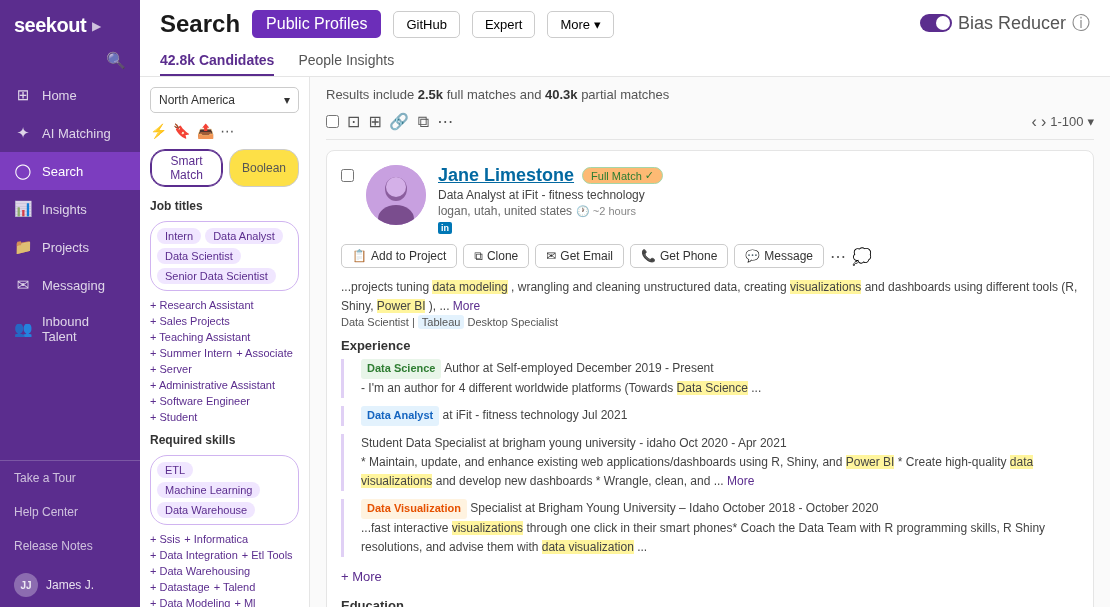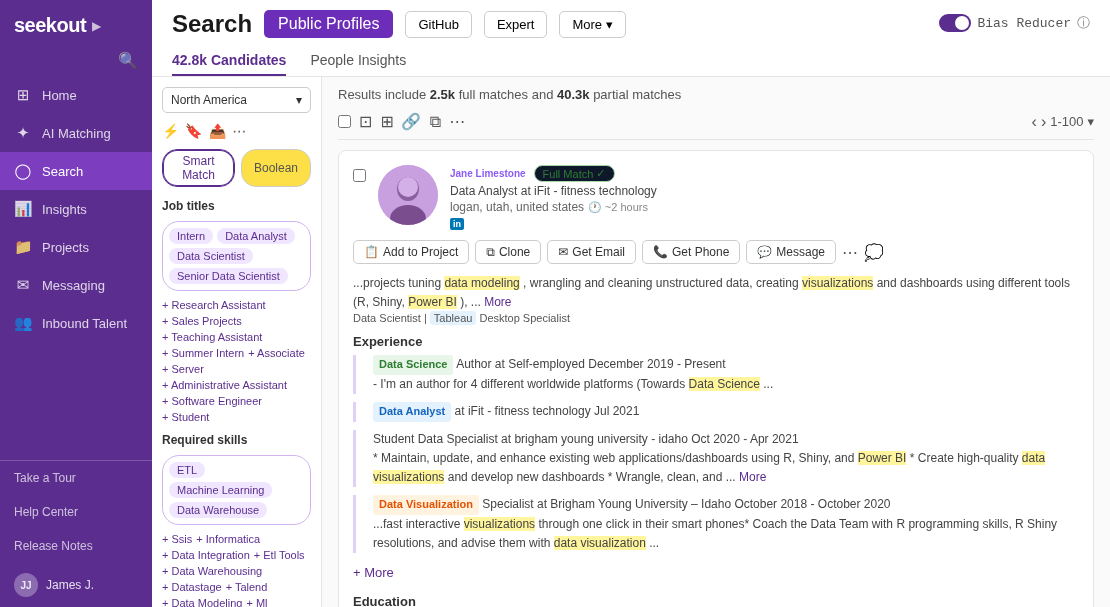--- a/index.html
+++ b/index.html
@@ -1,19 +1,19 @@
 <!DOCTYPE html>
 <html><head>
   <meta charset="utf-8">
   <style>
     * { box-sizing: border-box; margin: 0; padding: 0; }
     body { font-family: -apple-system, BlinkMacSystemFont, 'Segoe UI', sans-serif; font-size: 13px; background: #f5f5f5; color: #333; display: flex; height: 607px; overflow: hidden; }
 
     
-    .sidebar { width: 152px; background: #5b2d8e; display: flex; flex-direction: column; height: 100%; color: white; flex-shrink: 0; }
+    .sidebar { width: 140px; background: #5b2d8e; display: flex; flex-direction: column; height: 100%; color: white; flex-shrink: 0; }
     .sidebar-logo { padding: 14px 14px; display: flex; align-items: center; gap: 6px; }
     .logo-text { color: white; font-size: 20px; font-weight: 700; letter-spacing: -0.5px; }
     .sidebar-item { display: flex; align-items: center; gap: 10px; padding: 10px 14px; cursor: pointer; color: rgba(255,255,255,0.8); font-size: 13px; }
     .sidebar-item.active { background: #7c3dbf; color: white; }
     .sidebar-item-icon { width: 18px; text-align: center; font-size: 15px; }
     .sidebar-bottom { margin-top: auto; border-top: 1px solid rgba(255,255,255,0.2); }
     .sidebar-bottom-item { display: flex; align-items: center; gap: 8px; padding: 10px 14px; color: rgba(255,255,255,0.7); font-size: 12px; cursor: pointer; }
     .user-item { display: flex; align-items: center; gap: 8px; padding: 10px 14px; color: rgba(255,255,255,0.85); font-size: 12px; cursor: pointer; }
     .user-avatar { width: 24px; height: 24px; background: rgba(255,255,255,0.3); border-radius: 50%; display: flex; align-items: center; justify-content: center; font-size: 10px; font-weight: 600; }
 
@@ -24,21 +24,21 @@
     .header { padding: 10px 20px 0; border-bottom: 1px solid #e5e5e5; background: white; }
     .header-top { display: flex; align-items: center; gap: 12px; margin-bottom: 8px; }
     .page-title { font-size: 24px; font-weight: 700; color: #1a1a1a; }
     .btn-public { background: #6c2eb9; color: white; border: none; padding: 5px 14px; border-radius: 5px; font-size: 16px; cursor: pointer; font-weight: 500; }
     .btn-github { background: none; border: 1px solid #ccc; padding: 5px 12px; border-radius: 5px; font-size: 13px; cursor: pointer; }
     .btn-expert { background: none; border: 1px solid #ccc; padding: 5px 12px; border-radius: 5px; font-size: 13px; cursor: pointer; }
     .btn-more { background: none; border: 1px solid #ccc; padding: 5px 12px; border-radius: 5px; font-size: 13px; cursor: pointer; display: flex; align-items: center; gap: 4px; }
     .header-tabs { display: flex; gap: 0; }
     .tab { padding: 6px 0; margin-right: 24px; font-size: 14px; cursor: pointer; color: #555; border-bottom: 2px solid transparent; }
     .tab.active { color: #5b2d8e; border-bottom: 2px solid #5b2d8e; font-weight: 600; }
-    .bias-toggle { display: flex; align-items: center; gap: 6px; margin-left: auto; margin-bottom: 2px; font-size: 13px; color: #555; font-family: Liberation Mono, monospace; }
+    .bias-toggle { display: flex; align-items: center; gap: 6px; margin-left: auto; margin-bottom: 2px; font-size: 18px; color: #555; }
     .toggle-switch { width: 32px; height: 18px; background: #5b2d8e; border-radius: 9px; position: relative; cursor: pointer; }
     .toggle-knob { width: 14px; height: 14px; background: white; border-radius: 50%; position: absolute; top: 2px; right: 2px; }
 
     
     .body { display: flex; flex: 1; overflow: hidden; }
 
     
     .filters { width: 170px; border-right: 1px solid #e5e5e5; overflow-y: auto; padding: 10px; flex-shrink: 0; background: white; }
     .region-select { display: flex; align-items: center; gap: 4px; border: 1px solid #ccc; border-radius: 5px; padding: 5px 8px; font-size: 12px; cursor: pointer; margin-bottom: 10px; width: 100%; justify-content: space-between; }
     .filter-toolbar { display: flex; align-items: center; gap: 6px; margin-bottom: 10px; }
@@ -64,22 +64,22 @@
     .results-toolbar { display: flex; align-items: center; gap: 8px; margin-bottom: 10px; border-bottom: 1px solid #e5e5e5; padding-bottom: 8px; }
     .toolbar-icon { color: #555; cursor: pointer; font-size: 16px; }
     .pagination { display: flex; align-items: center; gap: 4px; margin-left: auto; font-size: 13px; color: #555; }
     .page-nav { background: none; border: none; cursor: pointer; color: #555; font-size: 16px; }
     .candidate-card { background: white; border: 1px solid #e5e5e5; border-radius: 8px; padding: 14px; margin-bottom: 10px; }
     .candidate-header { display: flex; align-items: flex-start; gap: 12px; }
     .candidate-checkbox { margin-top: 4px; }
     .candidate-avatar { width: 60px; height: 60px; border-radius: 50%; background: #c8a0e0; overflow: hidden; display: flex; align-items: center; justify-content: center; font-size: 24px; flex-shrink: 0; }
     .candidate-info { flex: 1; }
     .candidate-name-row { display: flex; align-items: center; gap: 8px; margin-bottom: 2px; }
-    .candidate-name { font-size: 10px; font-weight: 700; color: #8b5cf6; }
-    .full-match-badge { background: #0f172a; color: #2e7d32; border: 1px solid #a5d6a7; border-radius: 12px; padding: 1px 8px; font-size: 11px; display: flex; align-items: center; gap: 3px; }
+    .candidate-name { font-size: 18px; font-weight: 700; color: #0369a1; text-decoration: underline; }
+    .full-match-badge { background: #fdba74; color: #2e7d32; border: 1px solid #a5d6a7; border-radius: 12px; padding: 1px 8px; font-size: 11px; display: flex; align-items: center; gap: 3px; }
     .candidate-title { font-size: 12px; color: #444; margin-bottom: 2px; }
     .candidate-location { font-size: 12px; color: #666; display: flex; align-items: center; gap: 4px; }
     .time-badge { font-size: 11px; color: #888; display: flex; align-items: center; gap: 3px; }
     .linkedin-icon { display: inline-block; background: #0077b5; color: white; font-size: 9px; font-weight: 700; padding: 1px 3px; border-radius: 2px; margin-top: 4px; }
     .candidate-actions { display: flex; align-items: center; gap: 6px; margin-top: 10px; flex-wrap: wrap; }
     .action-btn { display: flex; align-items: center; gap: 4px; padding: 4px 10px; border: 1px solid #ccc; border-radius: 5px; font-size: 12px; cursor: pointer; background: white; color: #333; }
     .candidate-snippet { font-size: 12px; color: #444; line-height: 1.6; margin-top: 10px; }
     .highlight { background: #fff59d; }
     .specialist-tag { font-size: 11px; color: #555; }
     .section-title { font-size: 13px; font-weight: 700; color: #333; margin: 10px 0 6px; }

